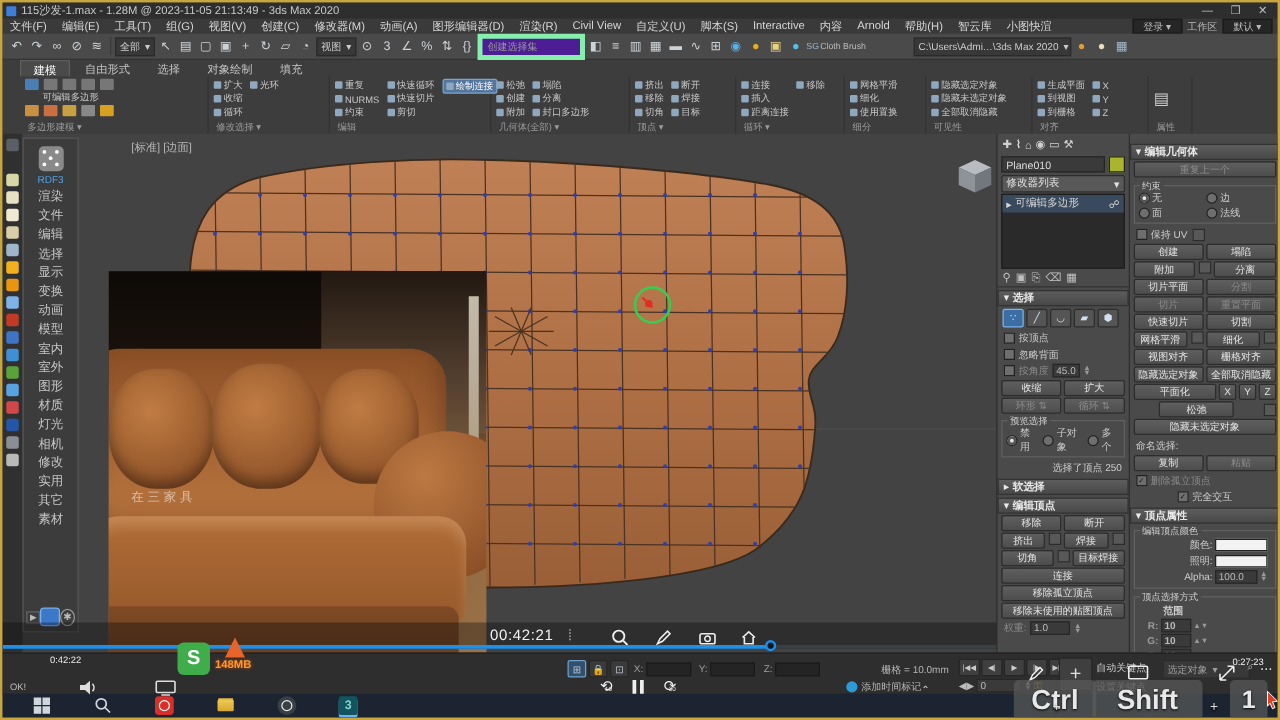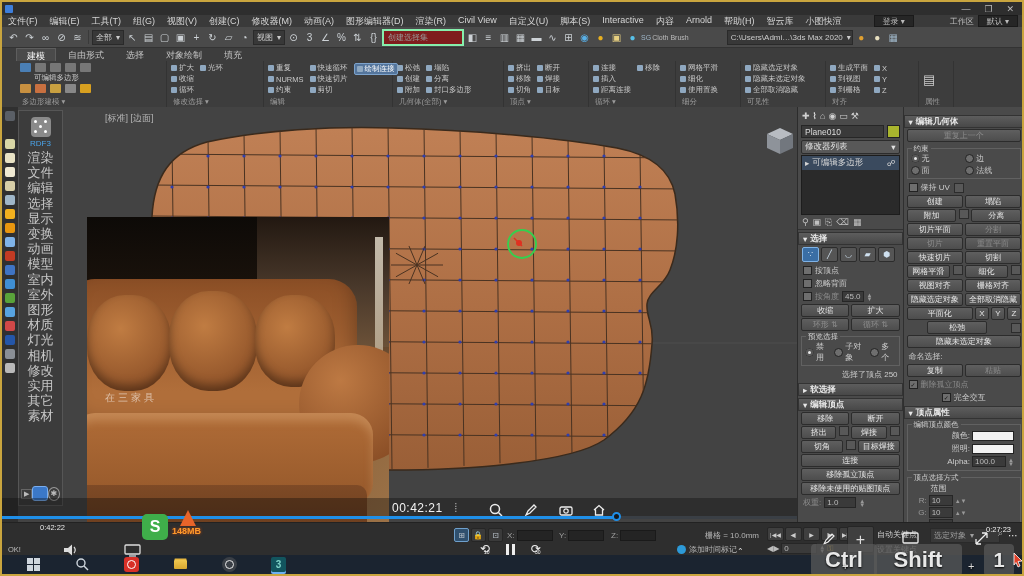--- a/index.html
+++ b/index.html
@@ -12,42 +12,42 @@
   #titleicon{width:8px;height:8px;background:#3d7edb;margin:0 4px 0 3px;border-radius:1px;}
   #wincontrols{margin-left:auto;display:flex;gap:14px;margin-right:8px;color:#bbb;font-size:9px;}
   #menubar{left:0;top:13px;width:1020px;height:12px;background:#3a3a3a;display:flex;align-items:center;font-size:9px;color:#d6d6d6;}
   .menu-item{padding:0 6px;white-space:nowrap;}
   #acct{margin-left:auto;display:flex;align-items:center;gap:4px;margin-right:4px;}
   .acctbox{background:#262626;border:1px solid #1a1a1a;color:#bbb;font-size:8px;padding:0 8px;height:10px;display:flex;align-items:center;}
   #toolbar{left:0;top:25px;width:1020px;height:21px;background:#4a4a4a;border-bottom:1px solid #333;display:flex;align-items:center;gap:1px;padding-left:4px;box-sizing:border-box;}
   .tbi{display:inline-flex;width:15px;height:15px;align-items:center;justify-content:center;color:#cdd2d6;font-size:10px;flex:none;}
   .tbsep{width:1px;height:14px;background:#3a3a3a;margin:0 2px;flex:none;}
   .tbdrop{background:#383838;border:1px solid #2a2a2a;color:#ccc;font-size:8px;height:13px;display:flex;align-items:center;padding:0 3px;gap:4px;flex:none;}
-  .tbfield{background:#7f1d1d;border:2px solid #86efac;color:#9a9a9a;font-size:8px;height:13px;display:flex;align-items:center;padding:0 4px;flex:none;}
+  .tbfield{background:#4c1d95;border:4px solid #86efac;color:#9a9a9a;font-size:8px;height:13px;display:flex;align-items:center;padding:0 4px;flex:none;}
   
   #ribbon{left:0;top:46px;width:1020px;height:59px;background:#3d3d3d;}
   #rtabs{position:absolute;left:14px;top:0;display:flex;gap:2px;height:13px;font-size:9px;color:#c3c3c3;}
   .rtab{padding:1px 10px;}
   .rtab.active{background:#4a4a4a;border:1px solid #5e5e5e;border-bottom:none;color:#fff;}
   #rgroups{position:absolute;left:14px;top:13px;display:flex;height:46px;width:990px;overflow:hidden;}
   .rgroup{border-right:1px solid #333;display:flex;flex-direction:column;flex:none;}
   .rgbody{flex:1;display:flex;flex-direction:column;flex-wrap:wrap;align-content:flex-start;max-height:34px;padding:2px 4px;gap:1px 6px;}
   .chip{display:flex;align-items:center;gap:2px;font-size:7.5px;color:#c9c9c9;white-space:nowrap;height:10px;}
   .chip .ci{width:6px;height:6px;background:#8fa8c0;border-radius:1px;flex:none;}
   .chip.hl{background:#54759c;border:1px solid #7da3cc;color:#fff;border-radius:2px;padding:0 2px;}
   .rglabel{height:10px;font-size:7.5px;color:#9b9b9b;text-align:left;white-space:nowrap;padding:0 6px;}
   .pico{width:11px;height:9px;border-radius:1px;background:#777;margin-right:2px;display:inline-block;}
   
   #lstrip{left:0;top:105px;width:16px;height:448px;background:#303030;display:flex;flex-direction:column;align-items:center;gap:4px;padding-top:4px;box-sizing:border-box;}
   .blob{width:10px;height:10px;border-radius:2px;flex:none;}
   #fpanel{left:16px;top:108px;width:45px;height:396px;background:#3c3c3c;border:1px solid #565656;box-sizing:border-box;display:flex;flex-direction:column;align-items:center;font-size:9px;}
   #dice{width:20px;height:20px;background:#8a8a8a;border-radius:4px;margin:6px 0 2px;position:relative;}
   #dice i{position:absolute;width:3px;height:3px;background:#fff;border-radius:50%;}
   #fbrand{color:#4aa3e8;font-size:8px;margin-bottom:2px;}
-  .fitem{color:#c6c6c6;font-size:13px;line-height:15.2px;white-space:nowrap;}
+  .fitem{color:#c6c6c6;font-size:10px;line-height:15.2px;white-space:nowrap;}
   #fbottom{margin-top:auto;width:100%;display:flex;align-items:center;justify-content:space-around;padding:3px 2px 4px;box-sizing:border-box;}
   #fplay{color:#bbb;font-size:7px;border:1px solid #666;padding:0 2px;}
   #fblue{width:16px;height:13px;background:#3b78c8;border:1px solid #79aef0;border-radius:3px;}
   #fgear{width:12px;height:12px;border:1px solid #999;border-radius:50%;color:#bbb;font-size:8px;display:flex;align-items:center;justify-content:center;}
   
   #vplabel{left:103px;top:110px;font-size:9px;color:#b5b5b5;z-index:2;}
   
   #photo{left:85px;top:215px;width:302px;height:338px;overflow:hidden;z-index:3;background:linear-gradient(180deg,#1d1410 0%,#271a11 16%,#3a281a 24%,#6b4c30 40%,#8a6542 60%,#96714a 100%);}
   .ph{position:absolute;}
   #ph-wall{left:170px;top:0;width:132px;height:130px;background:linear-gradient(180deg,#221811,#4a392b 55%,#6b5138);}
@@ -136,20 +136,21 @@
   #chev{left:735px;top:545px;color:#ddd;font-size:8px;z-index:6;}
   svg{display:block;}
 </style>
 </head>
 <body>
 
 <div id="app">
 
   <div class="abs" id="titlebar">
     <span id="titleicon"></span>
+    <span>115沙发-1.max - 1.28M @ 2023-11-05 21:13:49 - 3ds Max 2020</span>
     <span id="wincontrols">
       <span>—</span>
       <span>❐</span>
       <span>✕</span>
     </span>
   </div>
 
   <div class="abs" id="menubar">
     <span id="menus" style="display:flex;">
         <span class="menu-item">文件(F)</span>
@@ -167,21 +168,21 @@
         <span class="menu-item">脚本(S)</span>
         <span class="menu-item">Interactive</span>
         <span class="menu-item">内容</span>
         <span class="menu-item">Arnold</span>
         <span class="menu-item">帮助(H)</span>
         <span class="menu-item">智云库</span>
         <span class="menu-item">小图快渲</span>
       </span>
     <span id="acct">
       <span class="acctbox"><span>登录</span>&nbsp;▾</span>
-      <span style="font-size:8px;color:#bbb;margin-left:32px;">工作区</span>
+      <span style="font-size:8px;color:#bbb;">工作区</span>
       <span class="acctbox"><span>默认</span>&nbsp;▾</span>
     </span>
   </div>
 
   <div class="abs" id="toolbar">
     <span style="display:flex;gap:1px;">
         <span class="tbi">↶</span>
         <span class="tbi">↷</span>
         <span class="tbi">∞</span>
         <span class="tbi">⊘</span>
@@ -989,21 +990,21 @@
           </div>
         <div class="vprow dim">
             <span>Alpha:</span>
             <span class="spinbox" style="width:28px;">100.0</span>
             <span class="spn">▲<br>▼</span>
           </div>
       </div>
       <div class="gbox" style="margin-top:6px;">
         <span class="gtitle">顶点选择方式</span>
         <div style="display:flex;padding-top:3px;">
-          <div style="width:56px;">
+          <div style="width:56px;font-weight:bold;">
             <div style="font-size:8px;color:#cdcdcd;text-align:center;">范围</div>
             <div>
                 <div style="display: flex; align-items: center; gap: 2px; font-size: 8px; color: rgb(154, 154, 154); justify-content: flex-end; margin: 1px 0px;">
                   <span>R:</span>
                   <span class="spinbox" style="width: 18px;">10</span>
                   <span class="spn">▲▼</span>
                 </div>
                 <div style="display: flex; align-items: center; gap: 2px; font-size: 8px; color: rgb(154, 154, 154); justify-content: flex-end; margin: 1px 0px;">
                   <span>G:</span>
                   <span class="spinbox" style="width: 18px;">10</span>

